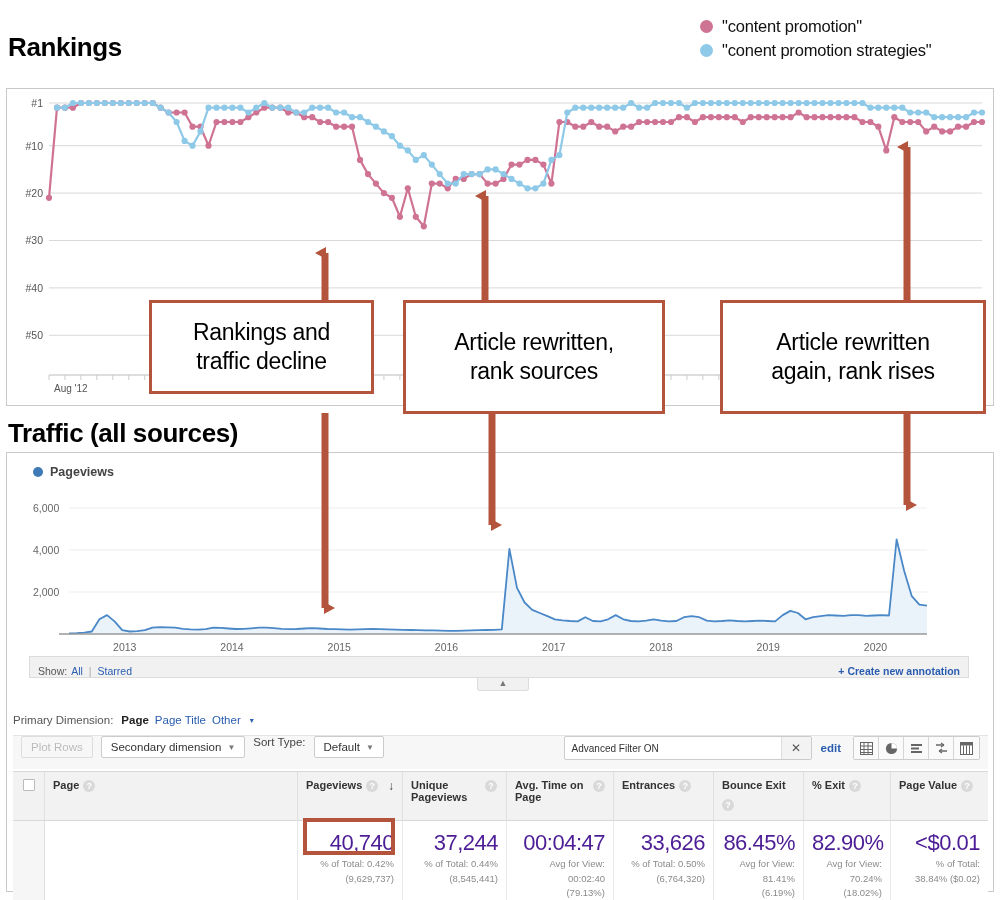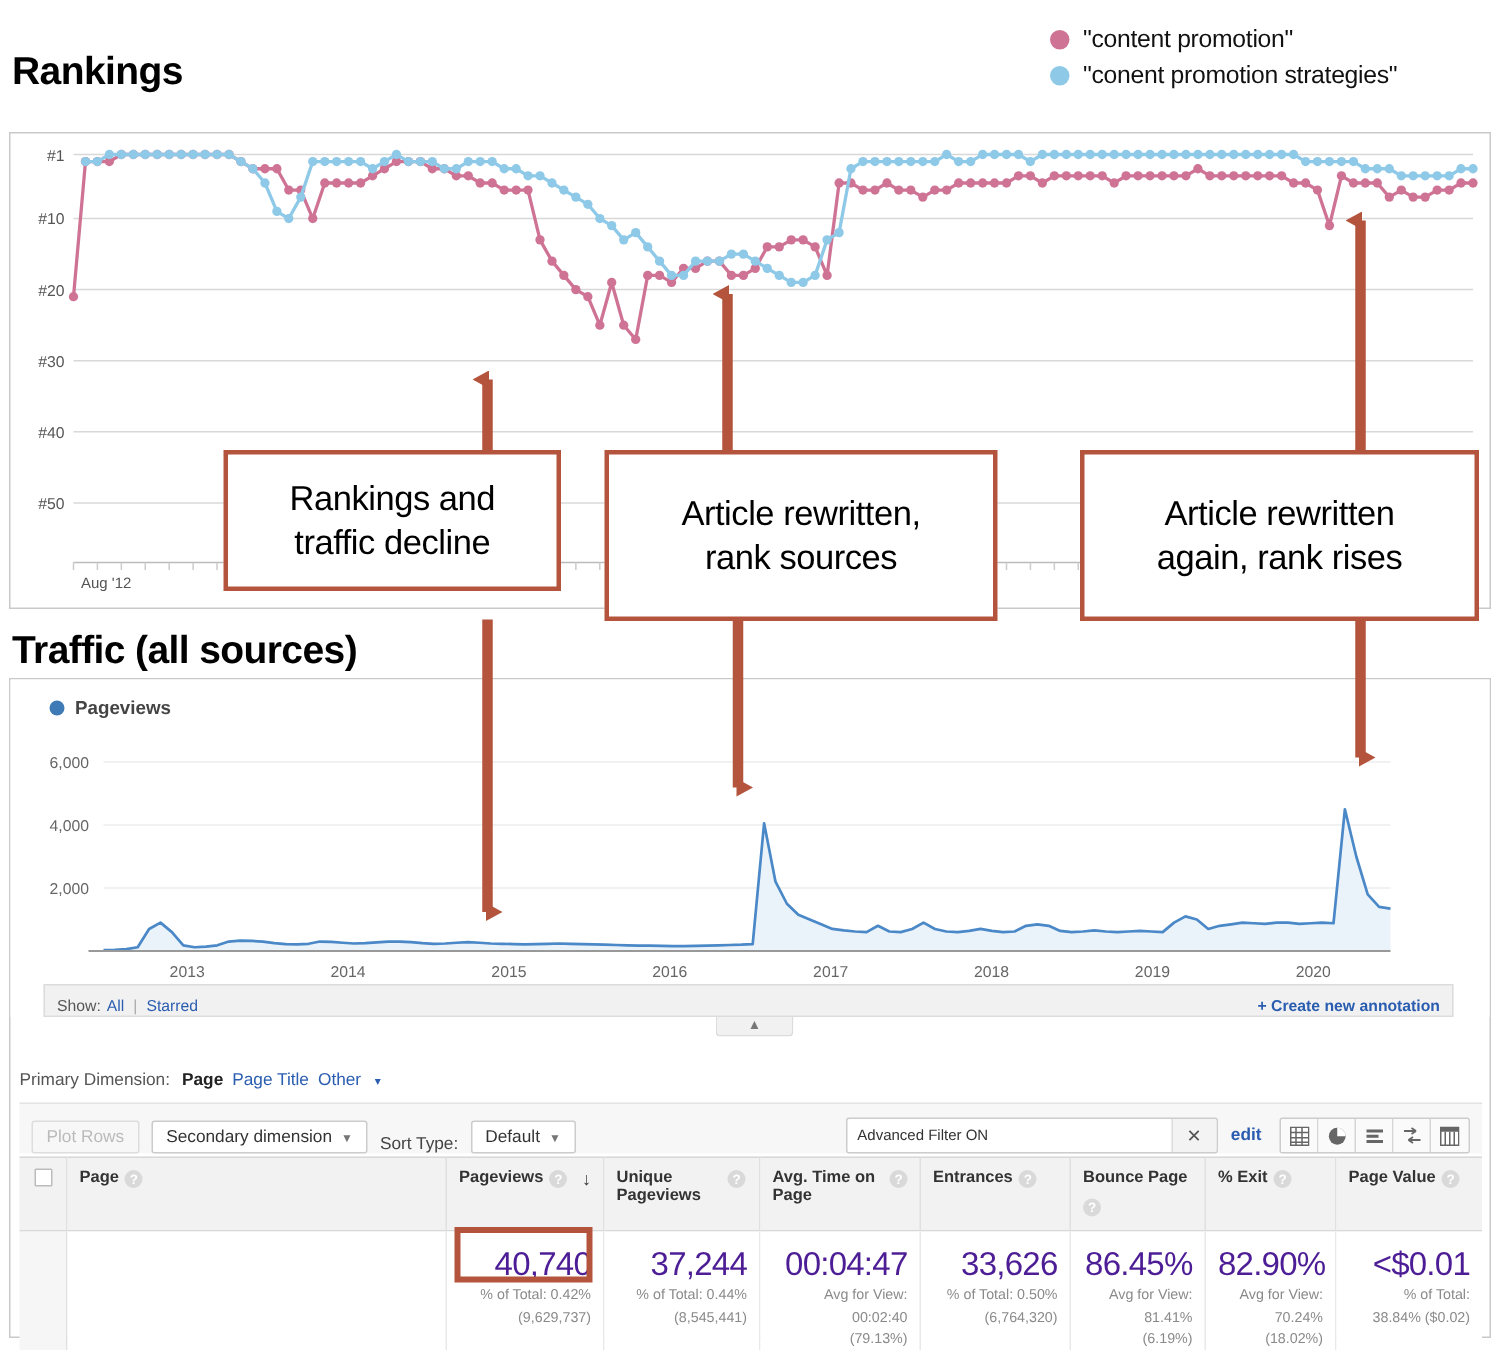--- a/index.html
+++ b/index.html
@@ -67,21 +67,21 @@
   }
   #dim-row .dim-lbl { color:#555; }
   #dim-row .dim-active { font-weight:bold; color:#222; margin-left:2px; }
   #dim-row .dim-link { color:#2a5db0; cursor:pointer; }
   #dim-row .caret { color:#2a5db0; font-size:8px; margin-left:3px; }
 
   
   #toolbar {
     position:absolute; left:6px; top:282px; width:975px; height:34px;
     background:#f7f7f7; border-top:1px solid #e3e3e3;
-    display:flex; align-items:flex-end; padding:0 8px; gap:8px;
+    display:flex; align-items:flex-start; padding:0 8px; gap:8px;
   }
   .btn {
     background:#fff; border:1px solid #ccc; border-radius:2px;
     font-size:11.5px; color:#333; padding:4px 9px; cursor:pointer;
     display:flex; align-items:center; gap:6px; white-space:nowrap;
   }
   .btn.disabled { color:#bbb; background:#f7f7f7; border-color:#ddd; }
   .btn .dcar { font-size:8px; color:#777; }
   .tb-label { font-size:11.5px; color:#444; }
   .spacer { flex:1 1 auto; }
@@ -606,21 +606,21 @@
       </div>
       <div class="th" style="width:107px;">
         <span style="max-width:74px;">Avg. Time on Page</span>
         <span class="q">?</span>
       </div>
       <div class="th" style="width:100px;">
         <span>Entrances</span>
         <span class="q">?</span>
       </div>
       <div class="th" style="width:90px;">
-        <span style="max-width:74px;">Bounce Page</span>
+        <span style="max-width:74px;">Bounce Exit</span>
         <span class="q">?</span>
       </div>
       <div class="th" style="width:87px;">
         <span>% Exit</span>
         <span class="q">?</span>
       </div>
       <div class="th" style="width:97px;border-right:none;text-align:right;">
         <span>Page Value</span>
         <span class="q">?</span>
       </div>

